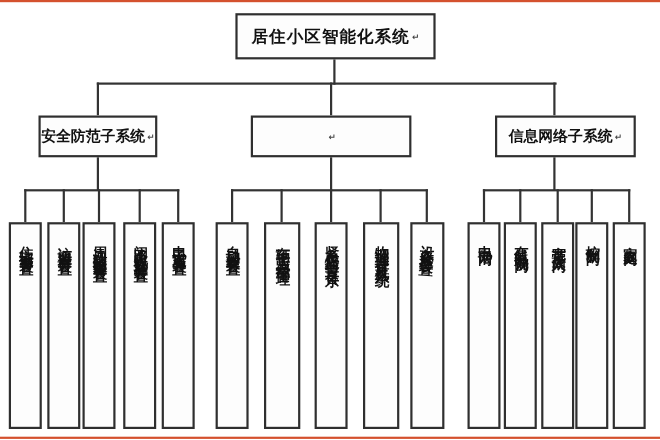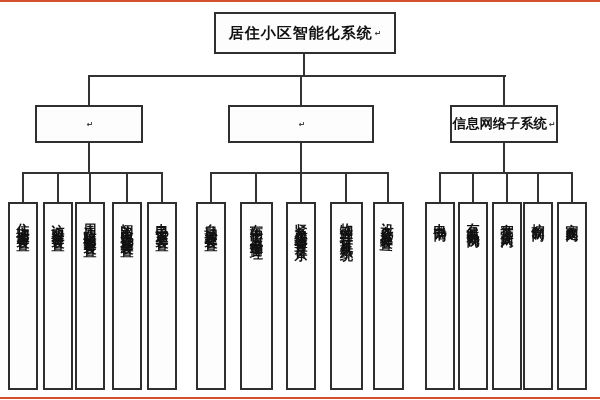--- a/index.html
+++ b/index.html
@@ -47,26 +47,27 @@
       <span class="pmark">↵</span>
   </div>
 
   <div class="line" style="left:303px; top:54px; width:2px; height:23px;"></div>
   <div class="line" style="left:88px;  top:75px; width:418px; height:2px;"></div>
   <div class="line" style="left:88px;  top:75px; width:2px; height:30px;"></div>
   <div class="line" style="left:300px; top:75px; width:2px; height:30px;"></div>
   <div class="line" style="left:503px; top:75px; width:2px; height:30px;"></div>
 
   <div class="node branch" style="left:35px; top:105px; width:108px; height:38px;">
+    <span>安全防范子系统</span>
       <span class="pmark">↵</span>
   </div>
   <div class="node branch" style="left:228px; top:105px; width:146px; height:38px;">
       <span class="pmark">↵</span>
   </div>
-  <div class="node branch" style="left:450px; top:105px; width:108px; height:38px;">
+  <div class="node branch" style="left:450px; top:105px; width:128px; height:38px;">
     <span>信息网络子系统</span>
       <span class="pmark">↵</span>
   </div>
 
   <div class="line" style="left:88px;  top:143px; width:2px; height:30px;"></div>
   <div class="line" style="left:22px;  top:172px; width:141px; height:2px;"></div>
   <div class="line" style="left:22px;  top:172px; width:2px; height:30px;"></div>
   <div class="line" style="left:57px;  top:172px; width:2px; height:30px;"></div>
   <div class="line" style="left:89px;  top:172px; width:2px; height:30px;"></div>
   <div class="line" style="left:126px; top:172px; width:2px; height:30px;"></div>

